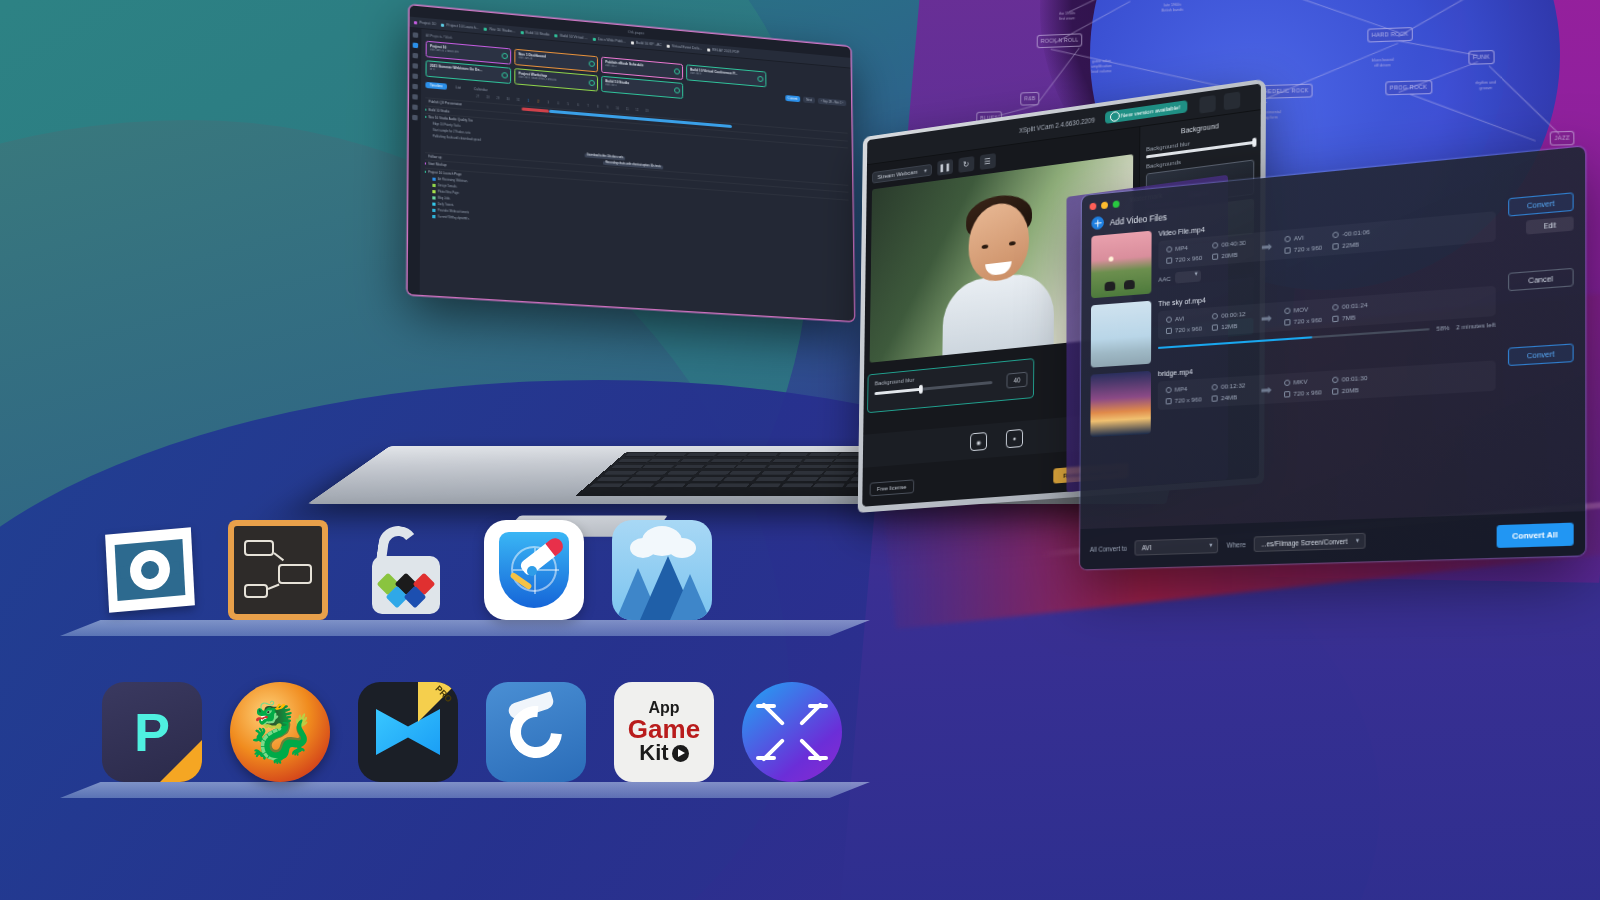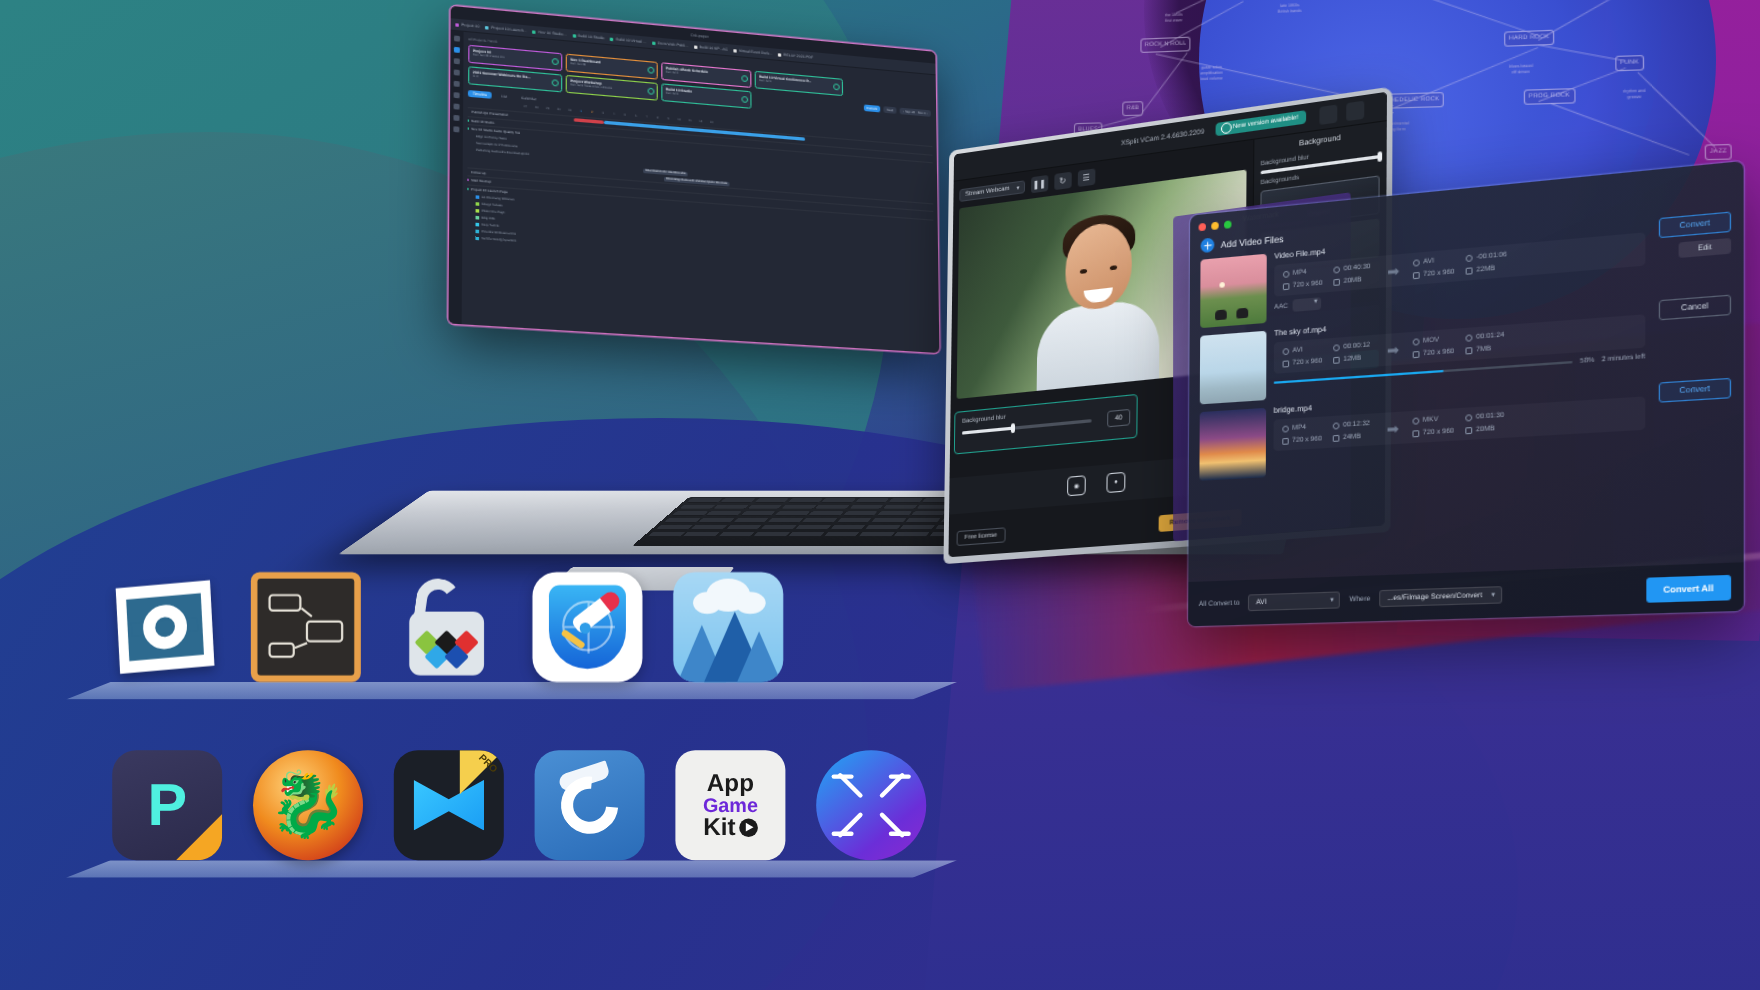--- a/index.html
+++ b/index.html
@@ -434,22 +434,22 @@
   .ico-video .prot{ position:absolute; right:4px; top:7px; font-size:9px; font-weight:bold; color:#4a3b08; transform:rotate(45deg); z-index:3;}
   .ico-video .bow{ width:64px; height:46px; background:linear-gradient(140deg,#39c7ff,#1a9ef5); clip-path:polygon(0 0,50% 38%,100% 0,100% 100%,50% 62%,0 100%);}
 
   
   .ico-swirl{ background:linear-gradient(160deg,#4a8fd4,#2a6cb8); border-radius:22px; display:flex; align-items:center; justify-content:center; position:relative;}
   .ico-swirl .cr{ width:52px;height:52px;border-radius:50%;border:11px solid #fff; border-right-color:transparent; transform:rotate(-40deg);}
   .ico-swirl .tail{ position:absolute; left:22px; top:16px; width:46px;height:16px;background:#fff; border-radius:12px 2px 12px 12px; transform:rotate(-18deg); opacity:.92;}
 
   
   .ico-agk{ background:#f0f0ee; border-radius:18px; display:flex; flex-direction:column; align-items:center; justify-content:center; line-height:1; padding:6px;}
-  .ico-agk .l1{ font-size:22px; font-weight:bold; color:#1b1b1b;}
-  .ico-agk .l2{ font-size:18px; font-weight:bold; color:#6d28d9;}
+  .ico-agk .l1{ font-size:16px; font-weight:bold; color:#1b1b1b;}
+  .ico-agk .l2{ font-size:26px; font-weight:bold; color:#b91c1c;}
   .ico-agk .l3{ font-size:22px; font-weight:bold; color:#1b1b1b; display:flex; align-items:center; gap:3px;}
   .ico-agk .play{ width:17px;height:17px;border-radius:50%;background:#1b1b1b; position:relative;}
   .ico-agk .play:after{content:"";position:absolute;left:6px;top:4.5px;border-style:solid;border-width:4px 0 4px 7px;border-color:transparent transparent transparent #fff;}
 
   
   .ico-expand{ border-radius:50%; background:linear-gradient(140deg,#1fa8f5,#6b2ed8 70%,#8b2ad0); position:relative; overflow:hidden;}
   .ico-expand .ar{ position:absolute; width:30px; height:4px; background:#fff; border-radius:2px;}
   .ico-expand .cap{ position:absolute; width:20px;height:4px;background:#fff;border-radius:2px;}
 </style>
 </head>

